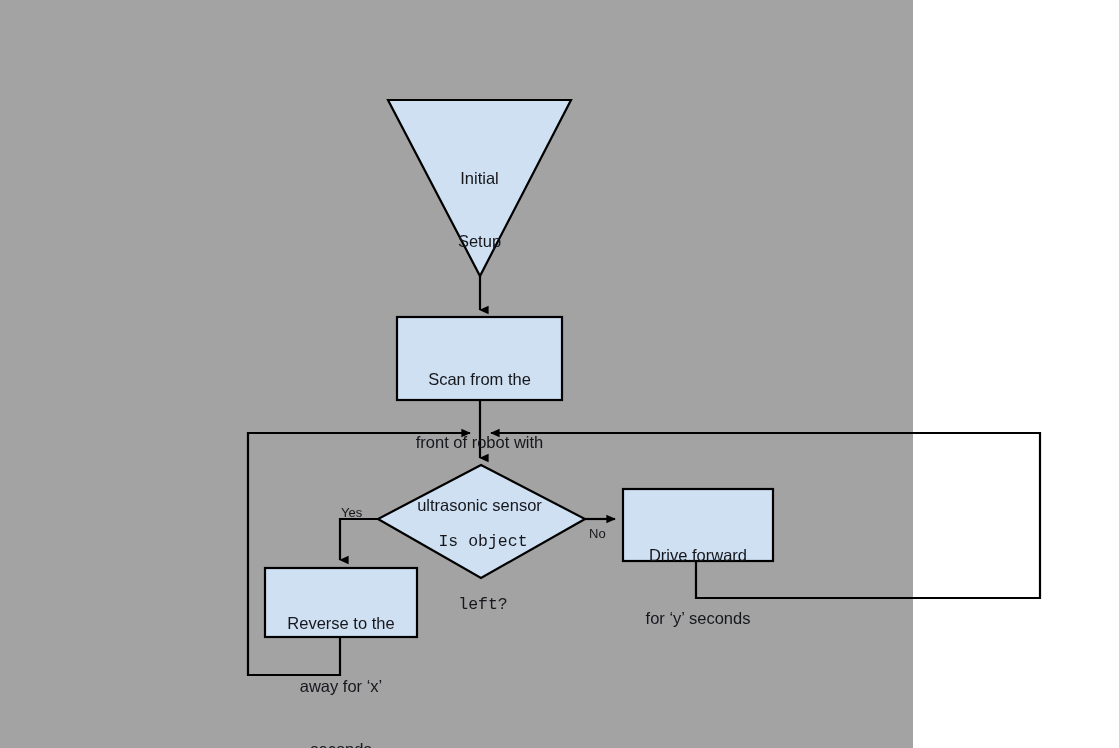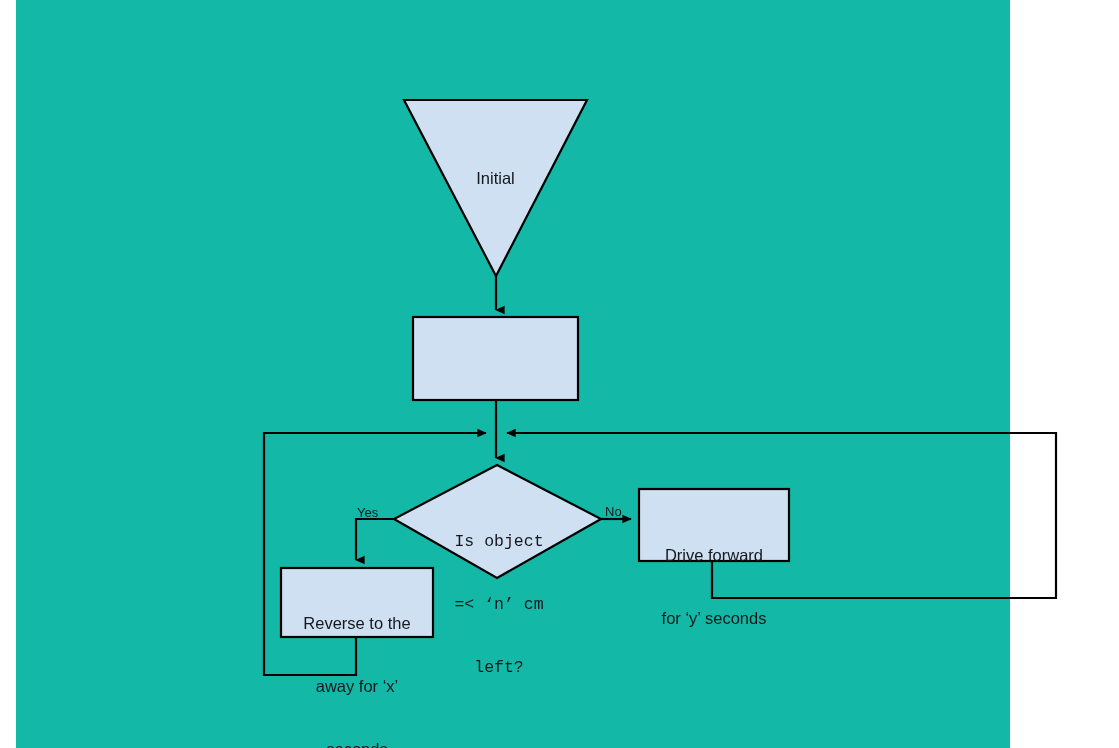--- a/index.html
+++ b/index.html
@@ -8,24 +8,23 @@
     background: #ffffff;
   }
   body {
     width: 1119px;
     height: 748px;
     font-family: "Liberation Sans", sans-serif;
     overflow: hidden;
   }
   #flowchart-canvas {
     position: relative;
-    width: 994px;
+    width: 913px;
     height: 748px;
-    background: #14b8a6;
-    margin-left: 16px;
+    background: #a3a3a3;
   }
   #flow-svg {
     position: absolute;
     left: 0;
     top: 0;
     width: 1119px;
     height: 748px;
   }
   .node-label {
     position: absolute;
@@ -97,37 +96,42 @@
 
     <polygon points="481,465 585,519 481,578 378,519" fill="#cfe0f2" stroke="#000000" stroke-width="2.2" stroke-linejoin="miter"></polygon>
 
     <rect x="265" y="568" width="152" height="69" fill="#cfe0f2" stroke="#000000" stroke-width="2.2"></rect>
 
     <rect x="623" y="489" width="150" height="72" fill="#cfe0f2" stroke="#000000" stroke-width="2.2"></rect>
   </svg>
 
   <div class="node-label" style="left:388px; top:126px; width:183px;">
     <div>Initial</div>
+    <div>Setup</div>
   </div>
 
+  <div class="node-label" style="left:397px; top:327px; width:165px;">
+    <div>Scan from the</div>
+    <div>front of robot with</div>
+    <div>ultrasonic sensor</div>
+  </div>
 
   <div class="node-label" style="left:381px; top:489px; width:204px;font-family:Liberation Mono, monospace;">
     <div>Is object</div>
-    <div>=&lt; ‘n’ cm</div>
     <div>left?</div>
   </div>
 
   <div class="node-label" style="left:265px; top:571px; width:152px;">
     <div>Reverse to the</div>
     <div>away for ‘x’</div>
     <div>seconds</div>
   </div>
 
   <div class="node-label" style="left:623px; top:503px; width:150px;">
     <div>Drive forward</div>
     <div>for ‘y’ seconds</div>
   </div>
 
   <div class="edge-label" style="left:341px; top:504px;">Yes</div>
 
-  <div class="edge-label" style="left:589px; top:503px;">No</div>
+  <div class="edge-label" style="left:589px; top:525px;">No</div>
 
 </div>
 
 </body></html>

